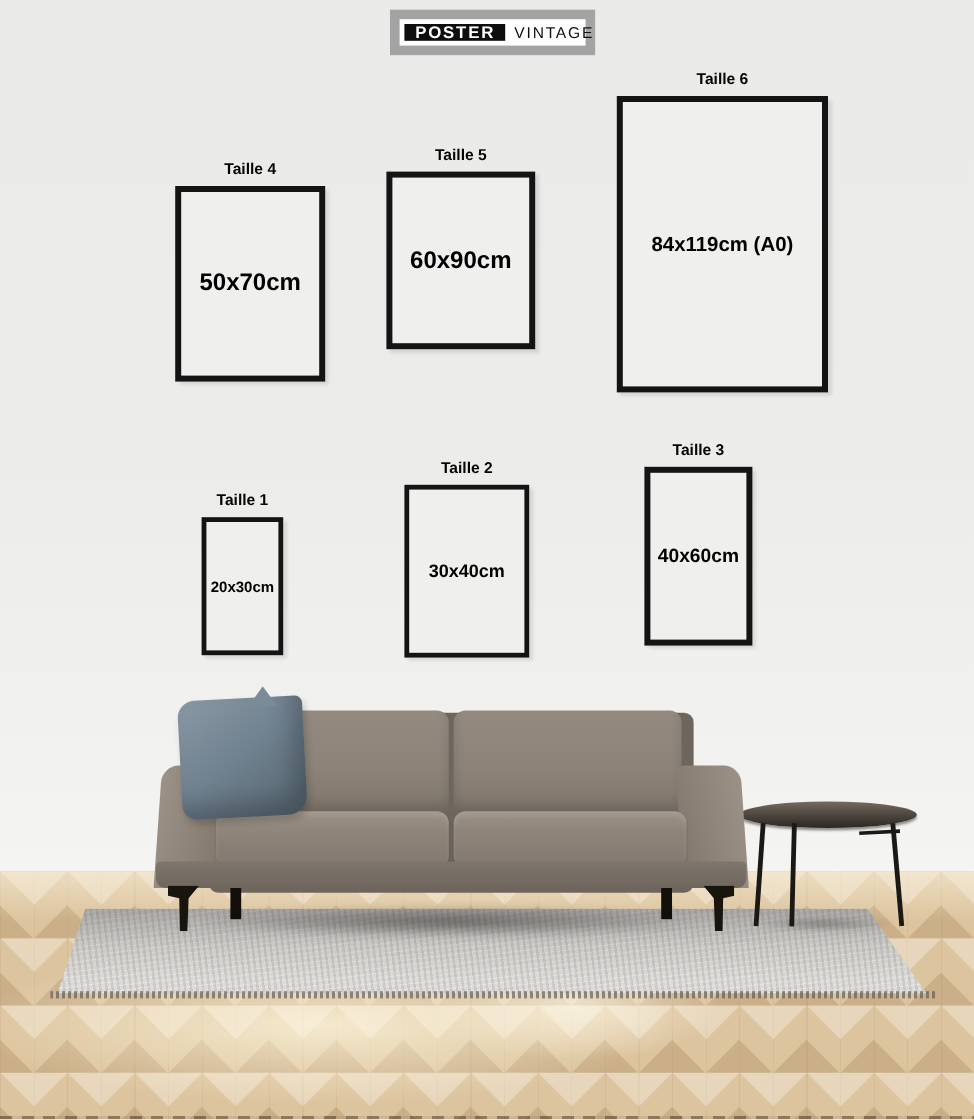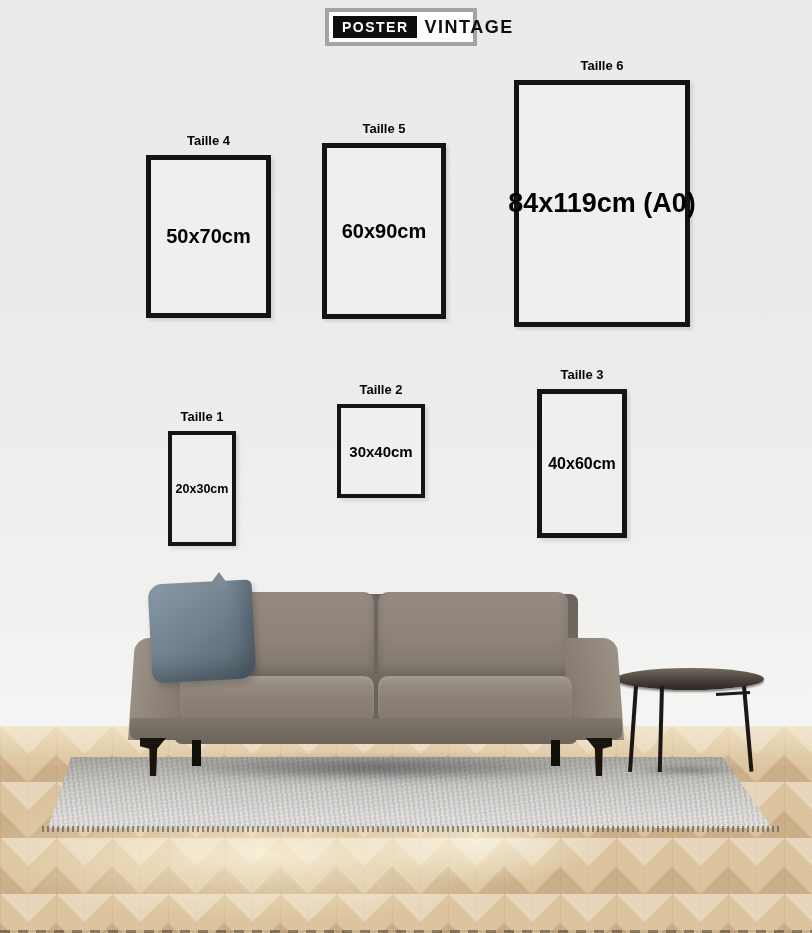--- a/index.html
+++ b/index.html
@@ -32,57 +32,57 @@
       radial-gradient(22% 30% at 59% 55%, rgba(255,252,238,0.60), rgba(255,252,238,0) 70%),
       linear-gradient(180deg, rgba(250,242,220,0.55) 0px, rgba(250,242,220,0) 42px);
   }
   .floor-edge {
     position:absolute; left:0; bottom:0; width:100%; height:3px;
     background:repeating-linear-gradient(90deg, rgba(62,46,30,0.50) 0 10px, rgba(62,46,30,0.10) 10px 18px);
   }
 
   
   .logo {
-    position:absolute; left:325px; top:8px; width:152px; height:38px; box-sizing:border-box;
-    background:#ffffff; border:4px solid #a3a3a3; display:flex; align-items:stretch; padding:4px;
+    position:absolute; left:325px; top:8px; width:171px; height:38px; box-sizing:border-box;
+    background:#ffffff; border:8px solid #a3a3a3; display:flex; align-items:stretch; padding:4px;
     z-index:10;
   }
   .logo-poster {
     background:#0e0e0e; color:#ffffff; font-weight:bold; font-size:14px; letter-spacing:1.5px;
     display:flex; align-items:center; padding:0 8px 0 9px;
   }
   .logo-vintage {
-    color:#0e0e0e; font-weight:bold; font-size:18px; letter-spacing:1.5px;
+    color:#0e0e0e; font-weight:normal; font-size:13px; letter-spacing:1.5px;
     display:flex; align-items:center; padding:0 2px 0 8px;
   }
 
   
   .frame-group { position:absolute; z-index:5; }
   .frame {
     position:absolute; left:0; top:0; width:100%; height:100%; box-sizing:border-box;
     border:5px solid #141414; background:#efefee;
     display:flex; align-items:center; justify-content:center;
     box-shadow:3px 3px 3px rgba(0,0,0,0.10);
   }
   .frame-group.thin .frame { border-width:4px; }
   .frame-label {
     position:absolute; bottom:calc(100% + 7px); left:50%; transform:translateX(-50%);
     font-size:13px; font-weight:bold; color:#060606; white-space:nowrap;
   }
   .frame-size { font-weight:bold; color:#000000; white-space:nowrap; }
 
   #g-t4 { left:146px; top:155px; width:125px; height:163px; }
-  #g-t5 { left:322px; top:143px; width:124px; height:176px; }
+  #g-t5 { left:322px; top:143px; width:124px; height:148px; }
   #g-t6 { left:514px; top:80px;  width:176px; height:247px; }
   #g-t1 { left:168px; top:431px; width:68px;  height:115px;  }
-  #g-t2 { left:337px; top:404px; width:88px;  height:94px; }
+  #g-t2 { left:337px; top:404px; width:88px;  height:144px;padding-left:16px; }
   #g-t3 { left:537px; top:389px; width:90px; height:149px; }
 
   #g-t4 .frame-size, #g-t5 .frame-size { font-size:20px; }
-  #g-t6 .frame-size { font-size:27px; }
+  #g-t6 .frame-size { font-size:17px; }
   #g-t3 .frame-size { font-size:16px; }
   #g-t2 .frame-size { font-size:15px; }
   #g-t1 .frame-size { font-size:12.5px; }
 
   
   .rug {
     position:absolute; left:48px; top:757px; width:724px; height:71px; z-index:2;
     clip-path:polygon(3.2% 0%, 93.2% 0%, 100% 100%, 0% 100%);
     background-color:#d9d8d5;
     background-image:

